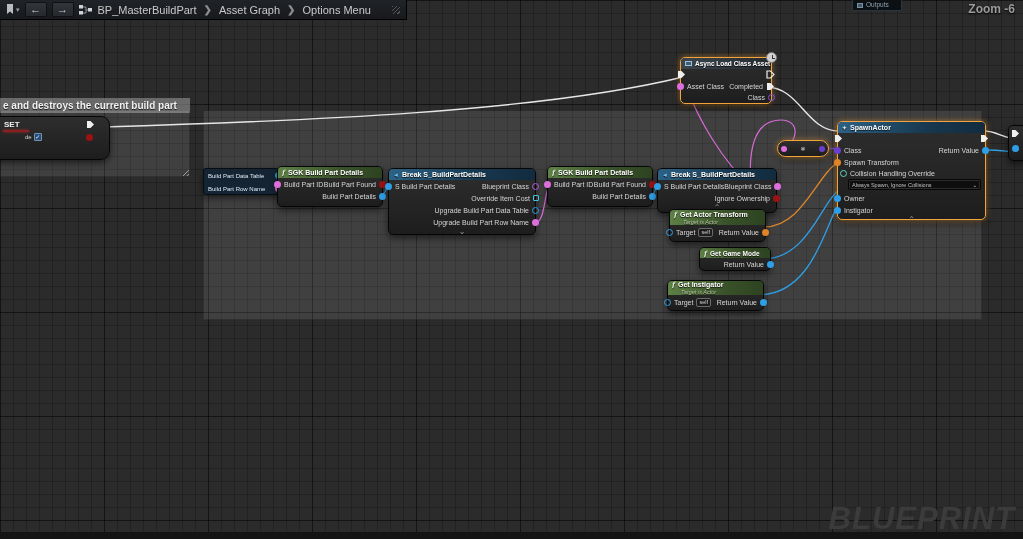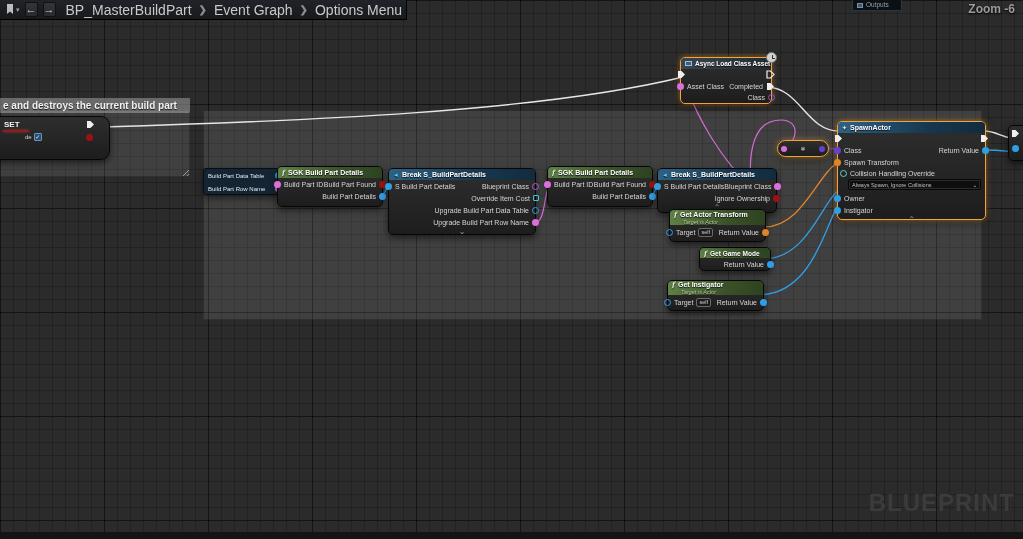--- a/index.html
+++ b/index.html
@@ -15,36 +15,36 @@
     background-size:13px 13px,13px 13px,104px 104px,104px 104px; }
 
   
   .toolbar { position:absolute; left:0; top:0; width:407px; height:20px; z-index:6;
     background:linear-gradient(#202327,#17191c); border-bottom:1px solid #000; border-right:1px solid #000;
     display:flex; align-items:center; gap:5px; padding:0 6px; }
   .tb-btn { width:22px; height:15px; display:flex; align-items:center; justify-content:center;
     background:linear-gradient(#32363b,#26292d); border:1px solid #111; border-radius:2px;
     color:#cfd3d8; font-size:11px; font-weight:bold; line-height:1; }
   .tb-plain { color:#cfd3d8; font-size:11px; display:flex; align-items:center; gap:2px; }
-  .crumb { color:#c9c9c9; font-size:14px; white-space:nowrap; }
+  .crumb { color:#c9c9c9; font-size:11px; white-space:nowrap; }
   .crumb-sep { color:#8d8d8d; font-size:10px; font-weight:bold; padding:0 2px; }
   .tb-grip { margin-left:auto; width:8px; height:8px;
     background:repeating-linear-gradient(135deg,#555 0 1px,transparent 1px 3px); }
 
   
   .zoom-label { position:absolute; top:2px; right:8px; z-index:5; color:#9b9b9b;
     font-size:12px; font-weight:bold; text-shadow:0 1px 2px #000; }
   .outputs-tab { position:absolute; left:852px; top:0; width:50px; height:11px; z-index:5;
     background:#0d1013; border:1px solid #2a3742; border-top:none; display:flex; align-items:center;
     gap:3px; padding:0 4px; border-radius:0 0 2px 2px; }
   .outputs-tab .mini-ico { width:6px; height:5px; background:#43586a; border:1px solid #7690a5; flex:none; }
   .outputs-tab span { color:#8da2b2; font-size:6.5px; line-height:1; }
 
-  .watermark { position:absolute; right:8px; bottom:22px; z-index:0; color:#3b3b3b;
-    font-size:24px; font-weight:900; letter-spacing:1px; }
+  .watermark { position:absolute; right:8px; bottom:2px; z-index:0; color:#3b3b3b;
+    font-size:31px; font-weight:900; letter-spacing:1px;font-style:italic; }
 
   .bottom-bar { position:absolute; left:0; bottom:0; width:1023px; height:7px; background:#141414; z-index:4; }
 
   
   .comment { position:absolute; z-index:0; }
   .comment .chead { height:15px; background:rgba(145,145,145,.62); display:flex; align-items:center;
     padding:0 3px; }
   .comment .chead span { color:#f2f2f2; font-size:10px; font-weight:bold; white-space:nowrap;
     text-shadow:0 1px 1px rgba(0,0,0,.8); overflow:hidden; }
   .comment .cbody { position:absolute; left:0; right:0; top:13px; bottom:0;
@@ -464,21 +464,21 @@
     <span class="tb-btn">←</span>
     <span class="tb-btn">→</span>
     <svg width="14" height="12" viewBox="0 0 14 12">
       <rect x="0" y="1" width="4" height="3.5" fill="#cfd3d8"></rect>
       <rect x="0" y="7" width="4" height="3.5" fill="#cfd3d8"></rect>
       <rect x="9" y="4" width="4" height="3.5" fill="#cfd3d8"></rect>
       <path d="M4 3h3v3h2M4 9h3V6" stroke="#8d9298" stroke-width="1" fill="none"></path>
     </svg>
     <span class="crumb">BP_MasterBuildPart</span>
     <span class="crumb-sep">❯</span>
-    <span class="crumb">Event Graph</span>
+    <span class="crumb">Asset Graph</span>
     <span class="crumb-sep">❯</span>
     <span class="crumb">Options Menu</span>
     <span class="tb-grip"></span>
   </div>
 
   <div class="outputs-tab">
     <span class="mini-ico"></span>
     <span>Outputs</span>
   </div>
 

